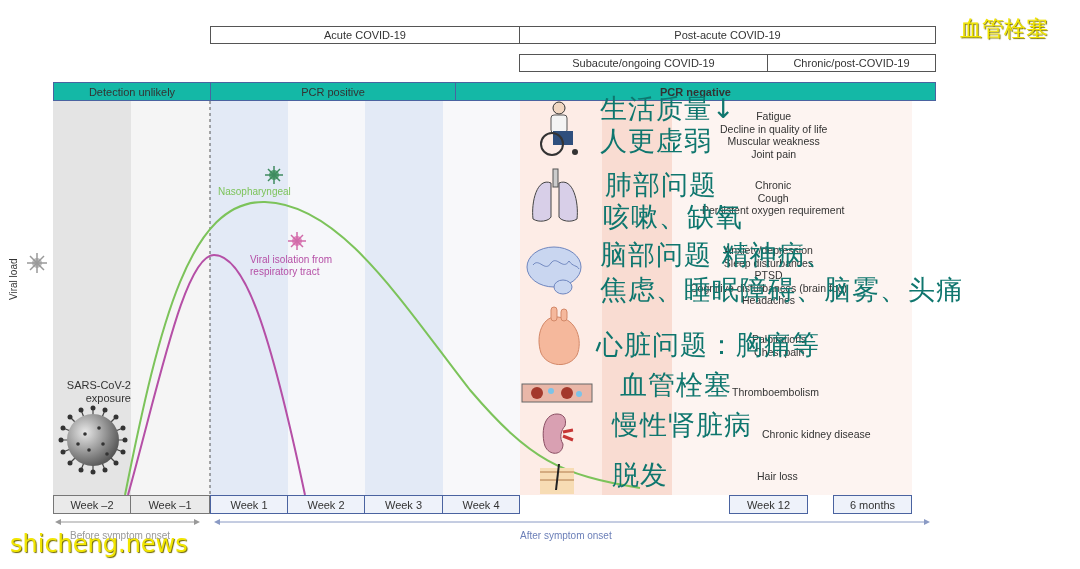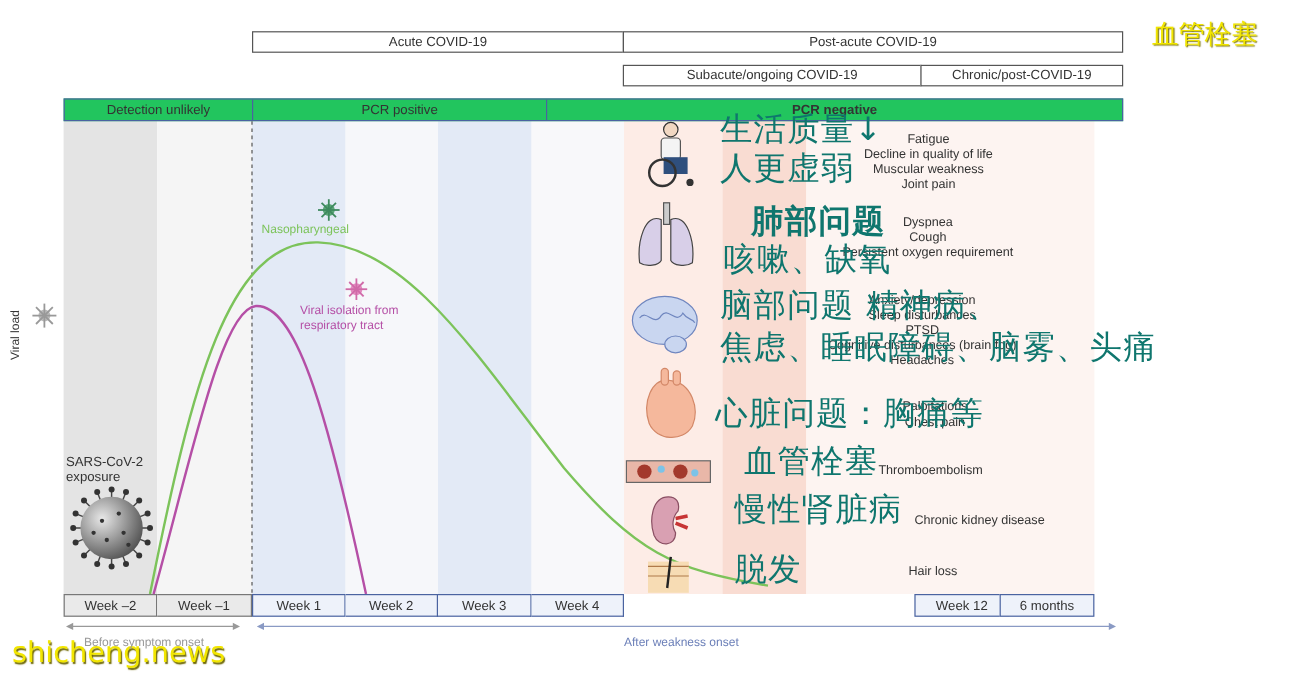--- a/index.html
+++ b/index.html
@@ -1,21 +1,21 @@
 <!DOCTYPE html>
 <html><head>
 <meta charset="utf-8">
 <style>
   html, body { margin: 0; padding: 0; }
   body { width: 1080px; height: 569px; background: #ffffff; position: relative; overflow: hidden;
          font-family: "Liberation Sans", sans-serif; color: #333; }
   .abs { position: absolute; }
   .box { position: absolute; border: 1px solid #555; background: #fff; font-size: 11px; color: #333;
          display: flex; align-items: center; justify-content: center; box-sizing: border-box; }
-  .pcrbar { position: absolute; border: 1.5px solid #4a63a0; background: #22c55e; box-sizing: border-box; display: flex; }
+  .pcrbar { position: absolute; border: 1.5px solid #4a63a0; background: #14b8a6; box-sizing: border-box; display: flex; }
   .pcrbar > div { display: flex; align-items: center; justify-content: center; font-size: 11px; color: #333;
                   border-right: 1.5px solid #4a63a0; box-sizing: border-box; }
   .pcrbar > div:last-child { border-right: none; font-weight: bold; }
   .band { position: absolute; top: 101px; height: 394px; }
   .weekrow { position: absolute; top: 495px; height: 15px; display: flex; }
   .wk { box-sizing: border-box; height: 19px; font-size: 11px; color: #333; display: flex; align-items: center; justify-content: center; }
   .wk.grey { background: #eaeaea; border: 1px solid #777; }
   .wk.blue { background: #eef2fa; border: 1.5px solid #4a63a0; }
   .sym { position: absolute; font-size: 10.5px; color: #333; text-align: center; line-height: 12.5px; white-space: nowrap; }
   .cn { position: absolute; color: #0f766e; font-size: 27px; line-height: 30px; white-space: nowrap; letter-spacing: 1px;
@@ -141,44 +141,44 @@
 </svg>
 
 <div class="abs" style="left:218px;top:186px;font-size:10px;color:#7cc35a;">Nasopharyngeal</div>
 <div class="abs" style="left:250px;top:254px;font-size:10px;color:#b54fa6;line-height:12px;">
   <div>Viral isolation from</div>
   <div>respiratory tract</div>
 </div>
 
 <div class="abs" style="left:8px;top:300px;font-size:10px;color:#333;transform:rotate(-90deg);transform-origin:left top;">Viral load</div>
 
-<div class="abs" style="left:55px;top:379px;width:76px;text-align:left;font-size:11px;color:#333;line-height:13px;">
+<div class="abs" style="left:55px;top:379px;width:76px;text-align:right;font-size:11px;color:#333;line-height:13px;">
   <div>SARS-CoV-2</div>
   <div>exposure</div>
 </div>
 
 <div class="weekrow" style="left:53px;">
   <div class="wk grey" style="width:78px;">Week –2</div>
   <div class="wk grey" style="width:79px;border-left:none;">Week –1</div>
 </div>
 <div class="weekrow" style="left:210px;">
   <div class="wk blue" style="width:78px;">Week 1</div>
   <div class="wk blue" style="width:77px;border-left:none;">Week 2</div>
   <div class="wk blue" style="width:78px;border-left:none;">Week 3</div>
   <div class="wk blue" style="width:77px;border-left:none;">Week 4</div>
 </div>
 <div class="weekrow" style="left:729px;">
-  <div class="wk blue" style="width:79px;margin-left:33px;">Week 12</div>
+  <div class="wk blue" style="width:79px;">Week 12</div>
 </div>
 <div class="weekrow" style="left:833px;">
   <div class="wk blue" style="width:79px;">6 months</div>
 </div>
 
 <div class="abs" style="left:70px;top:530px;font-size:10px;color:#999;">Before symptom onset</div>
-<div class="abs" style="left:520px;top:530px;font-size:10px;color:#6b7fb8;">After weakness onset</div>
+<div class="abs" style="left:520px;top:530px;font-size:10px;color:#6b7fb8;">After symptom onset</div>
 
 <svg class="icon" style="left:535px;top:100px;" width="50" height="58">
   <circle cx="24" cy="8" r="6" fill="#f1d7c2" stroke="#333"></circle>
   <rect x="16" y="15" width="16" height="18" rx="3" fill="#f4f4f4" stroke="#555"></rect>
   <rect x="18" y="31" width="20" height="14" fill="#2f4f7d"></rect>
   <circle cx="17" cy="44" r="11" fill="none" stroke="#333" stroke-width="2"></circle>
   <circle cx="40" cy="52" r="3" fill="#333"></circle>
 </svg>
 <svg class="icon" style="left:529px;top:167px;" width="52" height="58">
   <rect x="24" y="2" width="5" height="18" fill="#ccc" stroke="#555"></rect>
@@ -213,41 +213,41 @@
   <path d="M20 2 L 17 28" stroke="#222" stroke-width="2"></path>
 </svg>
 
 <div class="sym" style="left:720px;top:110px;">
   <div>Fatigue</div>
   <div>Decline in quality of life</div>
   <div>Muscular weakness</div>
   <div>Joint pain</div>
 </div>
 <div class="sym" style="left:702px;top:179px;">
-  <div>Dyspnea</div>
+  <div>Chronic</div>
   <div>Cough</div>
   <div>Persistent oxygen requirement</div>
 </div>
 <div class="sym" style="left:690px;top:244px;">
   <div>Anxiety/depression</div>
   <div>Sleep disturbances</div>
   <div>PTSD</div>
   <div>Cognitive disturbances (brain fog)</div>
   <div>Headaches</div>
 </div>
 <div class="sym" style="left:752px;top:333px;">
   <div>Palpitations</div>
   <div>Chest pain</div>
 </div>
 <div class="sym" style="left:732px;top:386px;">Thromboembolism</div>
 <div class="sym" style="left:726px;top:428px;margin-left:36px;">Chronic kidney disease</div>
 <div class="sym" style="left:757px;top:470px;">Hair loss</div>
 
 <div class="cn" style="left:600px;top:94px;">生活质量↓</div>
 <div class="cn" style="left:600px;top:126px;">人更虚弱</div>
-<div class="cn" style="left:626px;top:170px;font-weight:bold;">肺部问题</div>
+<div class="cn" style="left:605px;top:170px;">肺部问题</div>
 <div class="cn" style="left:603px;top:202px;">咳嗽、缺氧</div>
 <div class="cn" style="left:600px;top:240px;">脑部问题 精神病、</div>
 <div class="cn" style="left:600px;top:275px;">焦虑、睡眠障碍、脑雾、头痛</div>
 <div class="cn" style="left:596px;top:330px;">心脏问题：胸痛等</div>
 <div class="cn" style="left:620px;top:370px;">血管栓塞</div>
 <div class="cn" style="left:612px;top:410px;">慢性肾脏病</div>
 <div class="cn" style="left:612px;top:460px;">脱发</div>
 
 </body></html>

